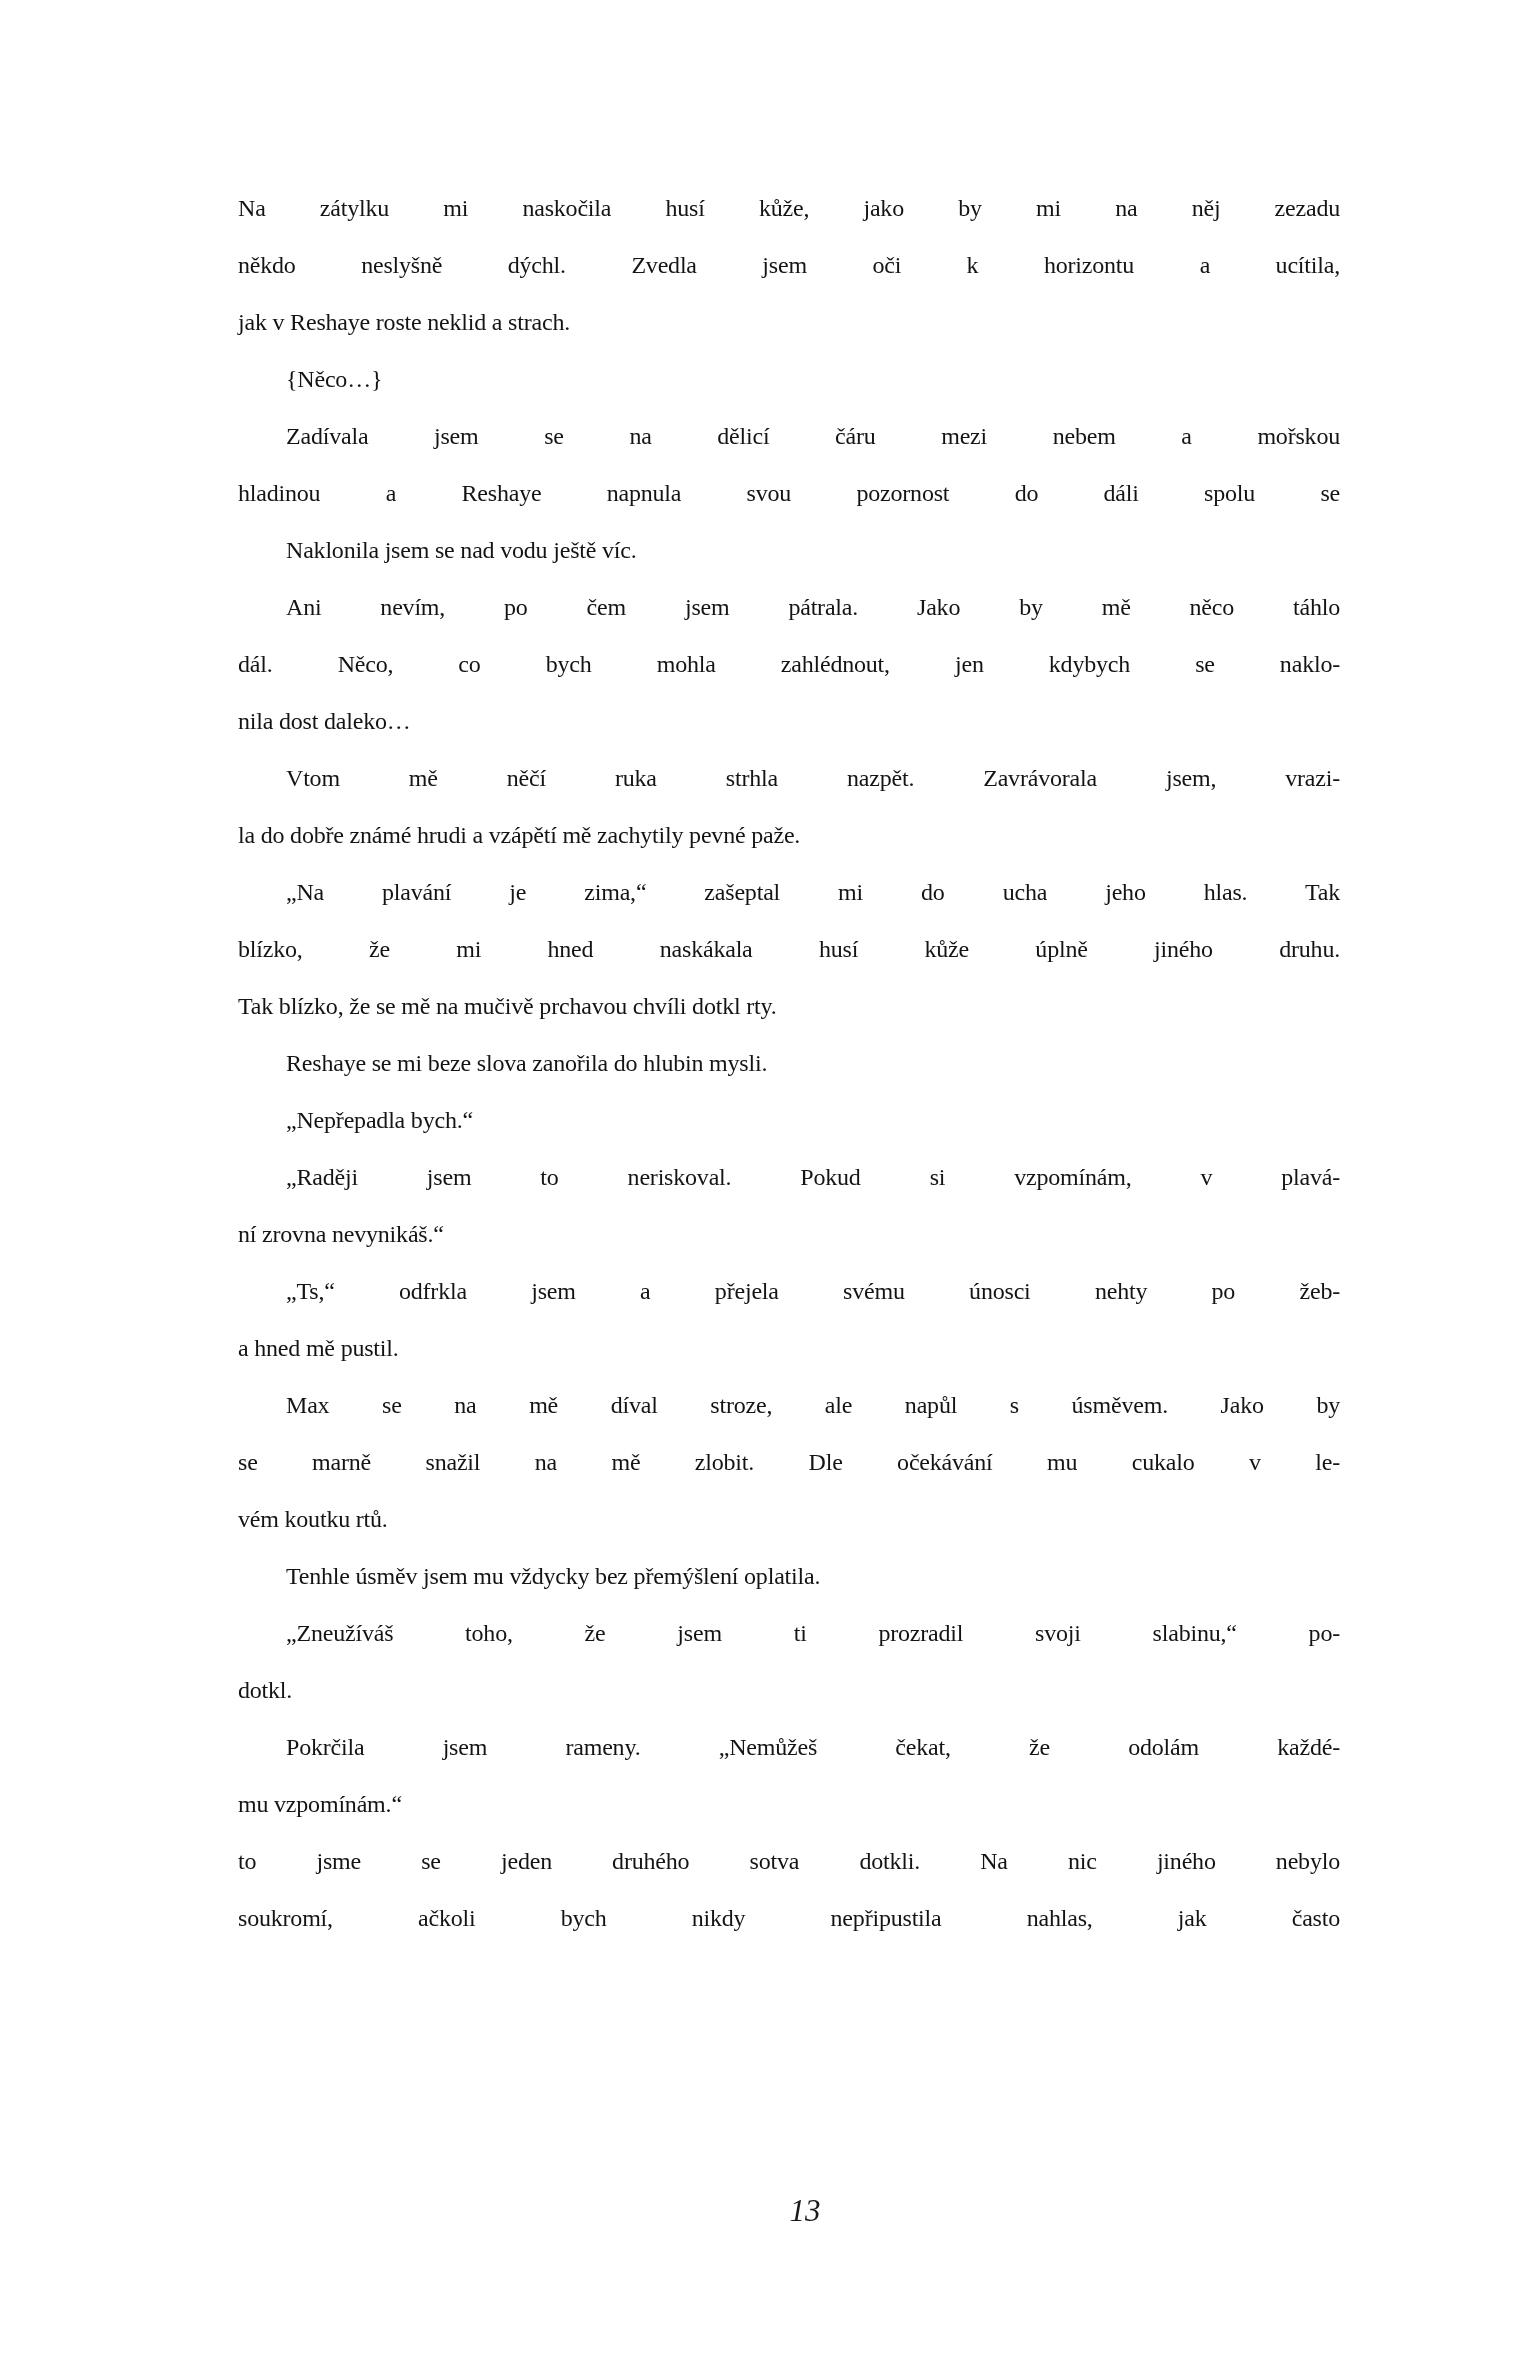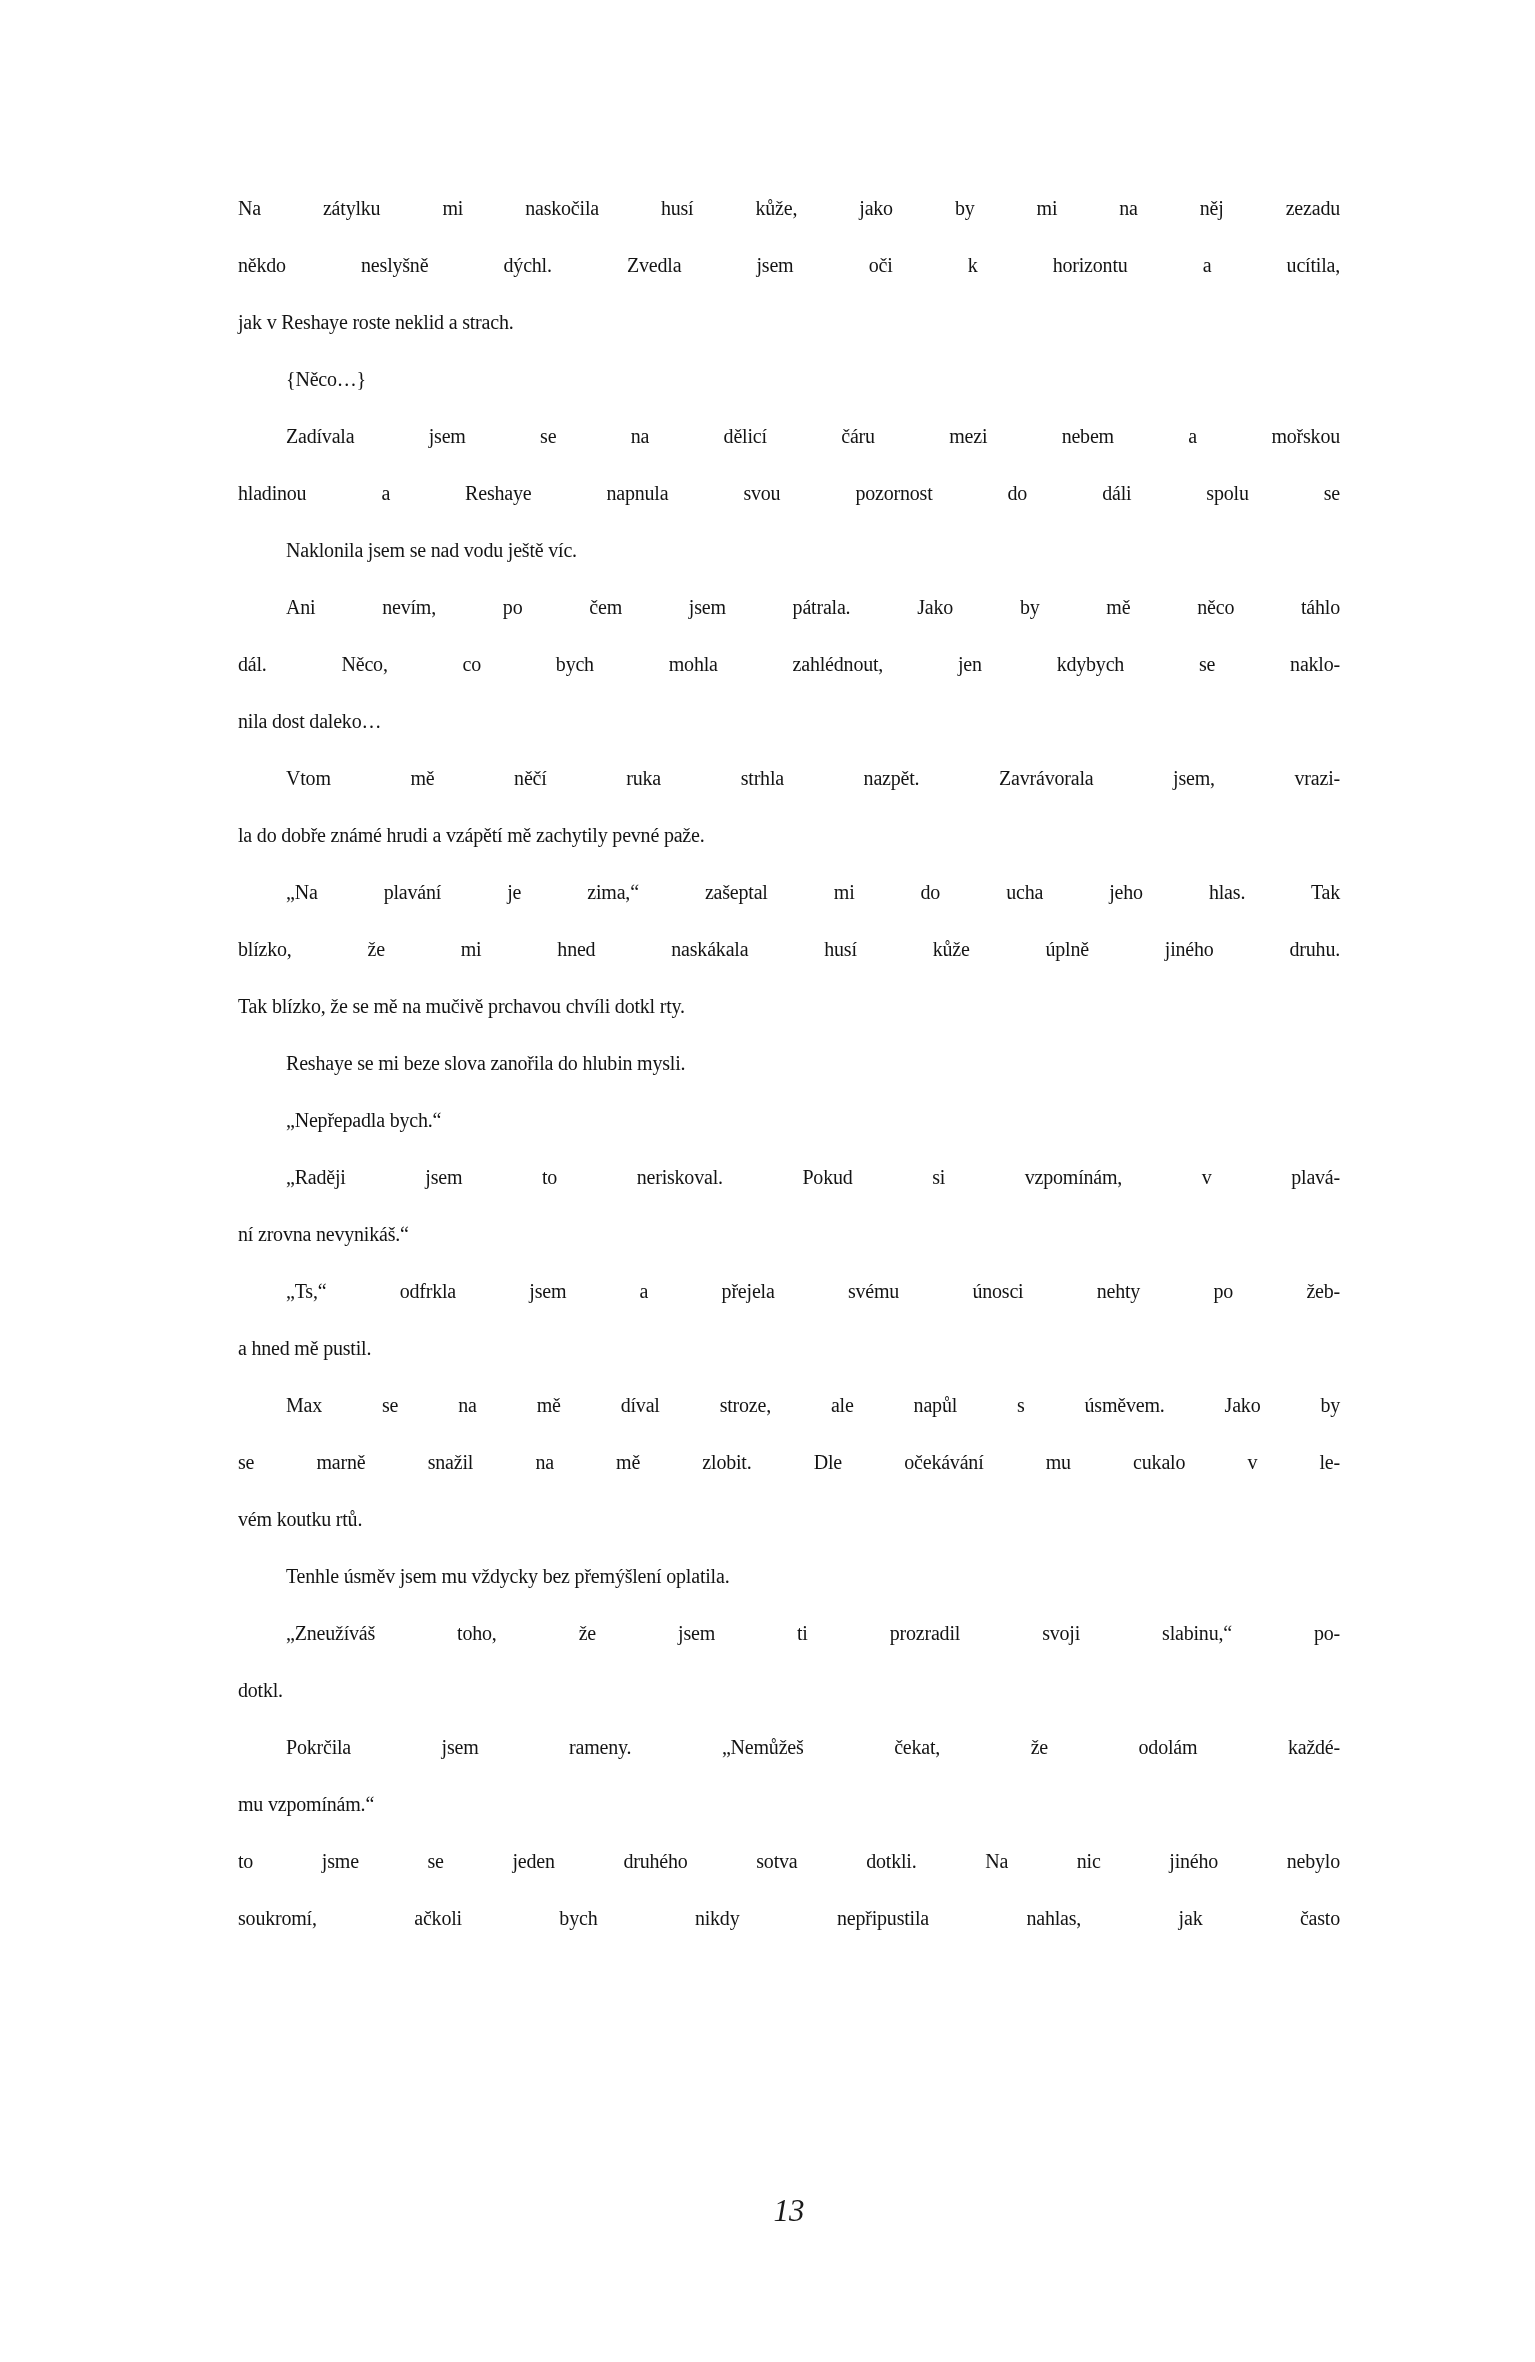--- a/index.html
+++ b/index.html
@@ -18,41 +18,41 @@
   .page {
     position: absolute;
     inset: 0;
     background: #ffffff;
   }
   .text-block {
     position: absolute;
     left: 238px;
     top: 180px;
     width: 1102px;
-    font-size: 20px;
+    font-size: 24px;
     line-height: 57px;
     letter-spacing: -0.2px;
   }
   .para { margin: 0; }
   .para.italic { }
   .line {
     text-align: justify;
     text-align-last: justify;
     white-space: normal;
   }
   .line.lastline {
     text-align-last: left;
   }
   .line.indent {
     padding-left: 48px;
     box-sizing: border-box;
   }
   .page-number {
     position: absolute;
-    left: 238px;
+    left: 254px;
     width: 1102px;
     top: 2193px;
     text-align: center;
     font-style: italic;
     font-size: 31px;
     color: #1a1a1a;
   }
 </style>
 </head>
 <body>

